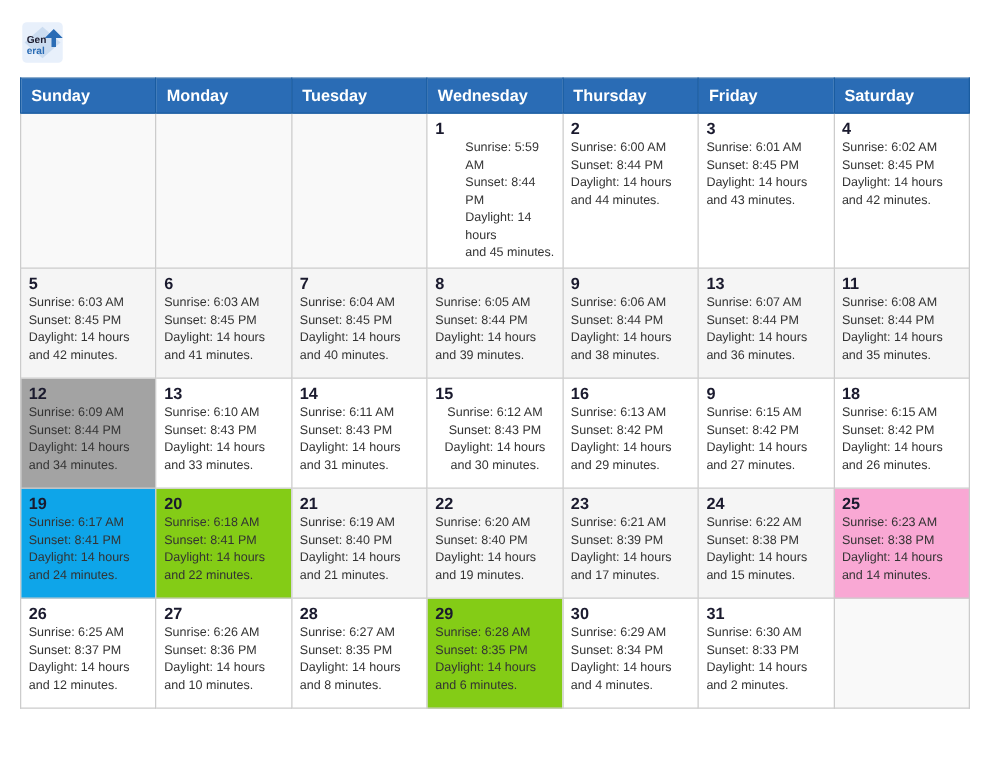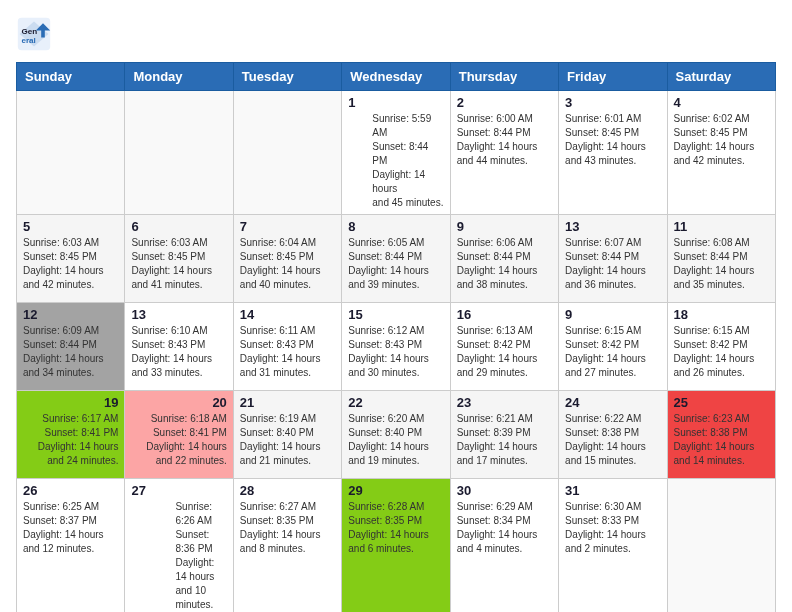--- a/index.html
+++ b/index.html
@@ -222,21 +222,21 @@
         </td>
         <td style="background: rgb(255, 255, 255);">
           <div class="day-number">14</div>
           <div class="day-info" style="white-space: pre-line;">Sunrise: 6:11 AM
 Sunset: 8:43 PM
 Daylight: 14 hours
 and 31 minutes.</div>
         </td>
         <td style="background: rgb(255, 255, 255);">
           <div class="day-number">15</div>
-          <div class="day-info" style="white-space: pre-line;">Sunrise: 6:12 AM
+          <div class="day-info" style="white-space: pre-line; text-align: center;">Sunrise: 6:12 AM
 Sunset: 8:43 PM
 Daylight: 14 hours
 and 30 minutes.</div>
         </td>
         <td style="background: rgb(255, 255, 255);">
           <div class="day-number">16</div>
           <div class="day-info" style="white-space: pre-line;">Sunrise: 6:13 AM
 Sunset: 8:42 PM
 Daylight: 14 hours
 and 29 minutes.</div>
@@ -250,28 +250,28 @@
         </td>
         <td style="background: rgb(255, 255, 255);">
           <div class="day-number">18</div>
           <div class="day-info" style="white-space: pre-line;">Sunrise: 6:15 AM
 Sunset: 8:42 PM
 Daylight: 14 hours
 and 26 minutes.</div>
         </td>
       </tr>
       <tr>
-        <td style="background: #84cc16; text-align: right;">
+        <td style="background: #0ea5e9;">
           <div class="day-number">19</div>
           <div class="day-info" style="white-space: pre-line;">Sunrise: 6:17 AM
 Sunset: 8:41 PM
 Daylight: 14 hours
 and 24 minutes.</div>
         </td>
-        <td style="background: #fca5a5; text-align: right;">
+        <td style="background: #84cc16;">
           <div class="day-number">20</div>
           <div class="day-info" style="white-space: pre-line;">Sunrise: 6:18 AM
 Sunset: 8:41 PM
 Daylight: 14 hours
 and 22 minutes.</div>
         </td>
         <td style="background: rgb(245, 245, 245);">
           <div class="day-number">21</div>
           <div class="day-info" style="white-space: pre-line;">Sunrise: 6:19 AM
 Sunset: 8:40 PM
@@ -292,39 +292,39 @@
 Daylight: 14 hours
 and 17 minutes.</div>
         </td>
         <td style="background: rgb(245, 245, 245);">
           <div class="day-number">24</div>
           <div class="day-info" style="white-space: pre-line;">Sunrise: 6:22 AM
 Sunset: 8:38 PM
 Daylight: 14 hours
 and 15 minutes.</div>
         </td>
-        <td style="background: #ef4444;">
+        <td style="background: #f9a8d4;">
           <div class="day-number">25</div>
           <div class="day-info" style="white-space: pre-line;">Sunrise: 6:23 AM
 Sunset: 8:38 PM
 Daylight: 14 hours
 and 14 minutes.</div>
         </td>
       </tr>
       <tr>
         <td style="background: rgb(255, 255, 255);">
           <div class="day-number">26</div>
           <div class="day-info" style="white-space: pre-line;">Sunrise: 6:25 AM
 Sunset: 8:37 PM
 Daylight: 14 hours
 and 12 minutes.</div>
         </td>
         <td style="background: rgb(255, 255, 255);">
           <div class="day-number">27</div>
-          <div class="day-info" style="white-space: pre-line; margin-left: 44px;">Sunrise: 6:26 AM
+          <div class="day-info" style="white-space: pre-line;">Sunrise: 6:26 AM
 Sunset: 8:36 PM
 Daylight: 14 hours
 and 10 minutes.</div>
         </td>
         <td style="background: rgb(255, 255, 255);">
           <div class="day-number">28</div>
           <div class="day-info" style="white-space: pre-line;">Sunrise: 6:27 AM
 Sunset: 8:35 PM
 Daylight: 14 hours
 and 8 minutes.</div>

